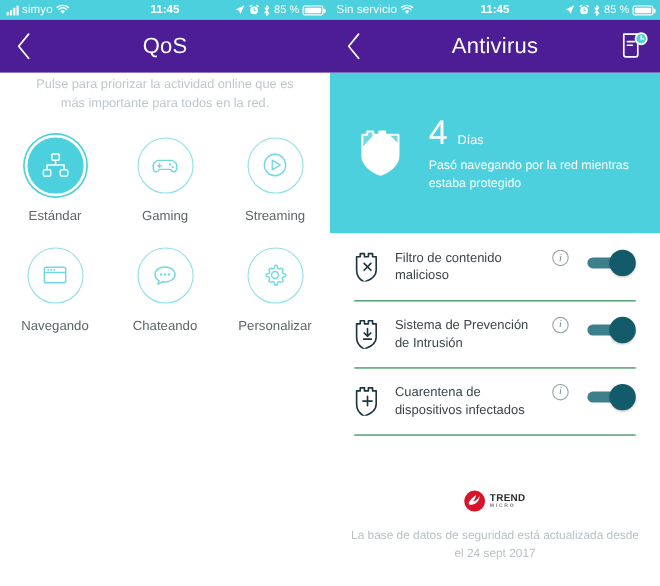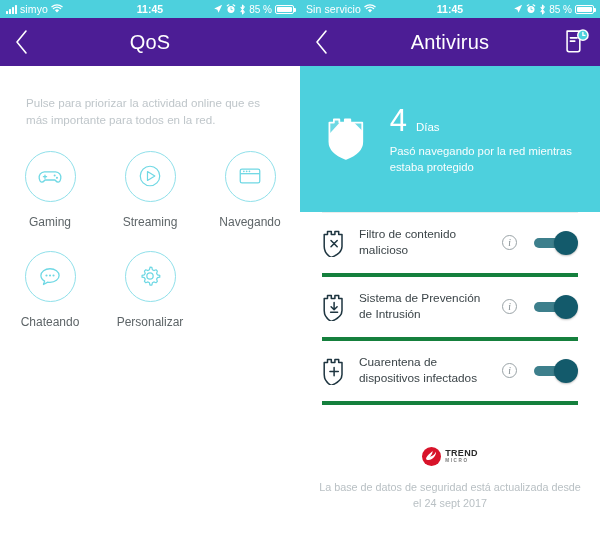--- a/index.html
+++ b/index.html
@@ -57,21 +57,21 @@
     justify-content: center; position: relative; z-index: 2; cursor: pointer;
   }
   .nav-right {
     margin-left: auto; width: 46px; height: 44px; display: flex;
     align-items: center; justify-content: center; position: relative; z-index: 2;
     cursor: pointer;
   }
 
   
   .qos-desc {
-    margin: 29px 26px 0; color: #bfc6ca;
+    margin: 3px 26px 0; text-align: center; color: #bfc6ca;
     font-size: 11.6px; line-height: 1.45;
   }
   .qos-grid {
     margin-top: 22px;
     display: grid; grid-template-columns: repeat(3, 1fr);
     row-gap: 22px;
   }
   .qos-item {
     display: flex; flex-direction: column; align-items: center; cursor: pointer;
   }
@@ -95,22 +95,22 @@
     display: flex; align-items: center; padding: 0 26px; gap: 24px;
   }
   .av-hero-text { padding-top: 2px; }
   .av-days-row { display: flex; align-items: baseline; gap: 9px; }
   .av-days-num { font-size: 31px; font-weight: 300; line-height: 1; }
   .av-days-unit { font-size: 11.5px; }
   .av-hero-sub { margin-top: 7px; font-size: 11.3px; line-height: 1.45; opacity: .97; }
 
   .av-list { padding: 0 22px; }
   .av-row {
-    display: flex; align-items: center; gap: 11px;
-    padding: 14px 0; border-bottom: 4px solid #15803d;
+    display: flex; gap: 11px;
+    padding: 14px 0; border-bottom: 1px solid #15803d;
     min-height: 52px;
   }
   .av-row:first-child { border-top: 1px solid #ececec; }
   .av-row-icon { flex: 0 0 auto; color: #1e3540; display:flex; }
   .av-row-label {
     flex: 1; font-size: 11.8px; color: #3b4448; line-height: 1.35;
   }
   .av-info {
     flex: 0 0 auto; width: 15px; height: 15px; border-radius: 50%;
     border: 1px solid #9aa3a7; color: #7b8589;
@@ -197,20 +197,31 @@
           <path d="M12 2 L3 13 L12 24" stroke="#fff" stroke-width="1.6" fill="none" stroke-linecap="round" stroke-linejoin="round"></path>
         </svg>
       </div>
       <div class="nav-title">QoS</div>
     </div>
 
     <div class="qos-desc">Pulse para priorizar la actividad online que es más importante para todos en la red.</div>
 
     <div class="qos-grid">
 
+      <div class="qos-item selected">
+        <div class="qos-circle">
+          <svg width="25" height="25" viewBox="0 0 26 26">
+            <rect x="9.5" y="2" width="7" height="6" rx="1.2" stroke="currentColor" stroke-width="1.4" fill="none"></rect>
+            <rect x="1.5" y="17" width="7" height="6" rx="1.2" stroke="currentColor" stroke-width="1.4" fill="none"></rect>
+            <rect x="17.5" y="17" width="7" height="6" rx="1.2" stroke="currentColor" stroke-width="1.4" fill="none"></rect>
+            <path d="M13 8 V12.5 M5 17 V12.5 H21 V17" stroke="currentColor" stroke-width="1.4" fill="none"></path>
+          </svg>
+        </div>
+        <div class="qos-label">Estándar</div>
+      </div>
 
       <div class="qos-item">
         <div class="qos-circle">
           <svg width="26" height="26" viewBox="0 0 28 28">
             <path d="M8 9.5 h12 a6 6 0 0 1 5.6 7.2 c-.5 2.8-1.5 4-2.9 4 -1.6 0-2.4-1.4-3.3-2.4 h-10.8 c-.9 1-1.7 2.4-3.3 2.4 -1.4 0-2.4-1.2-2.9-4 A6 6 0 0 1 8 9.5 Z" stroke="currentColor" stroke-width="1.4" fill="none" stroke-linejoin="round"></path>
             <path d="M8.6 13 v3.4 M6.9 14.7 h3.4" stroke="currentColor" stroke-width="1.4" stroke-linecap="round"></path>
             <circle cx="19" cy="13.4" r="1.1" fill="currentColor"></circle>
             <circle cx="21.5" cy="16" r="1.1" fill="currentColor"></circle>
           </svg>
         </div>

